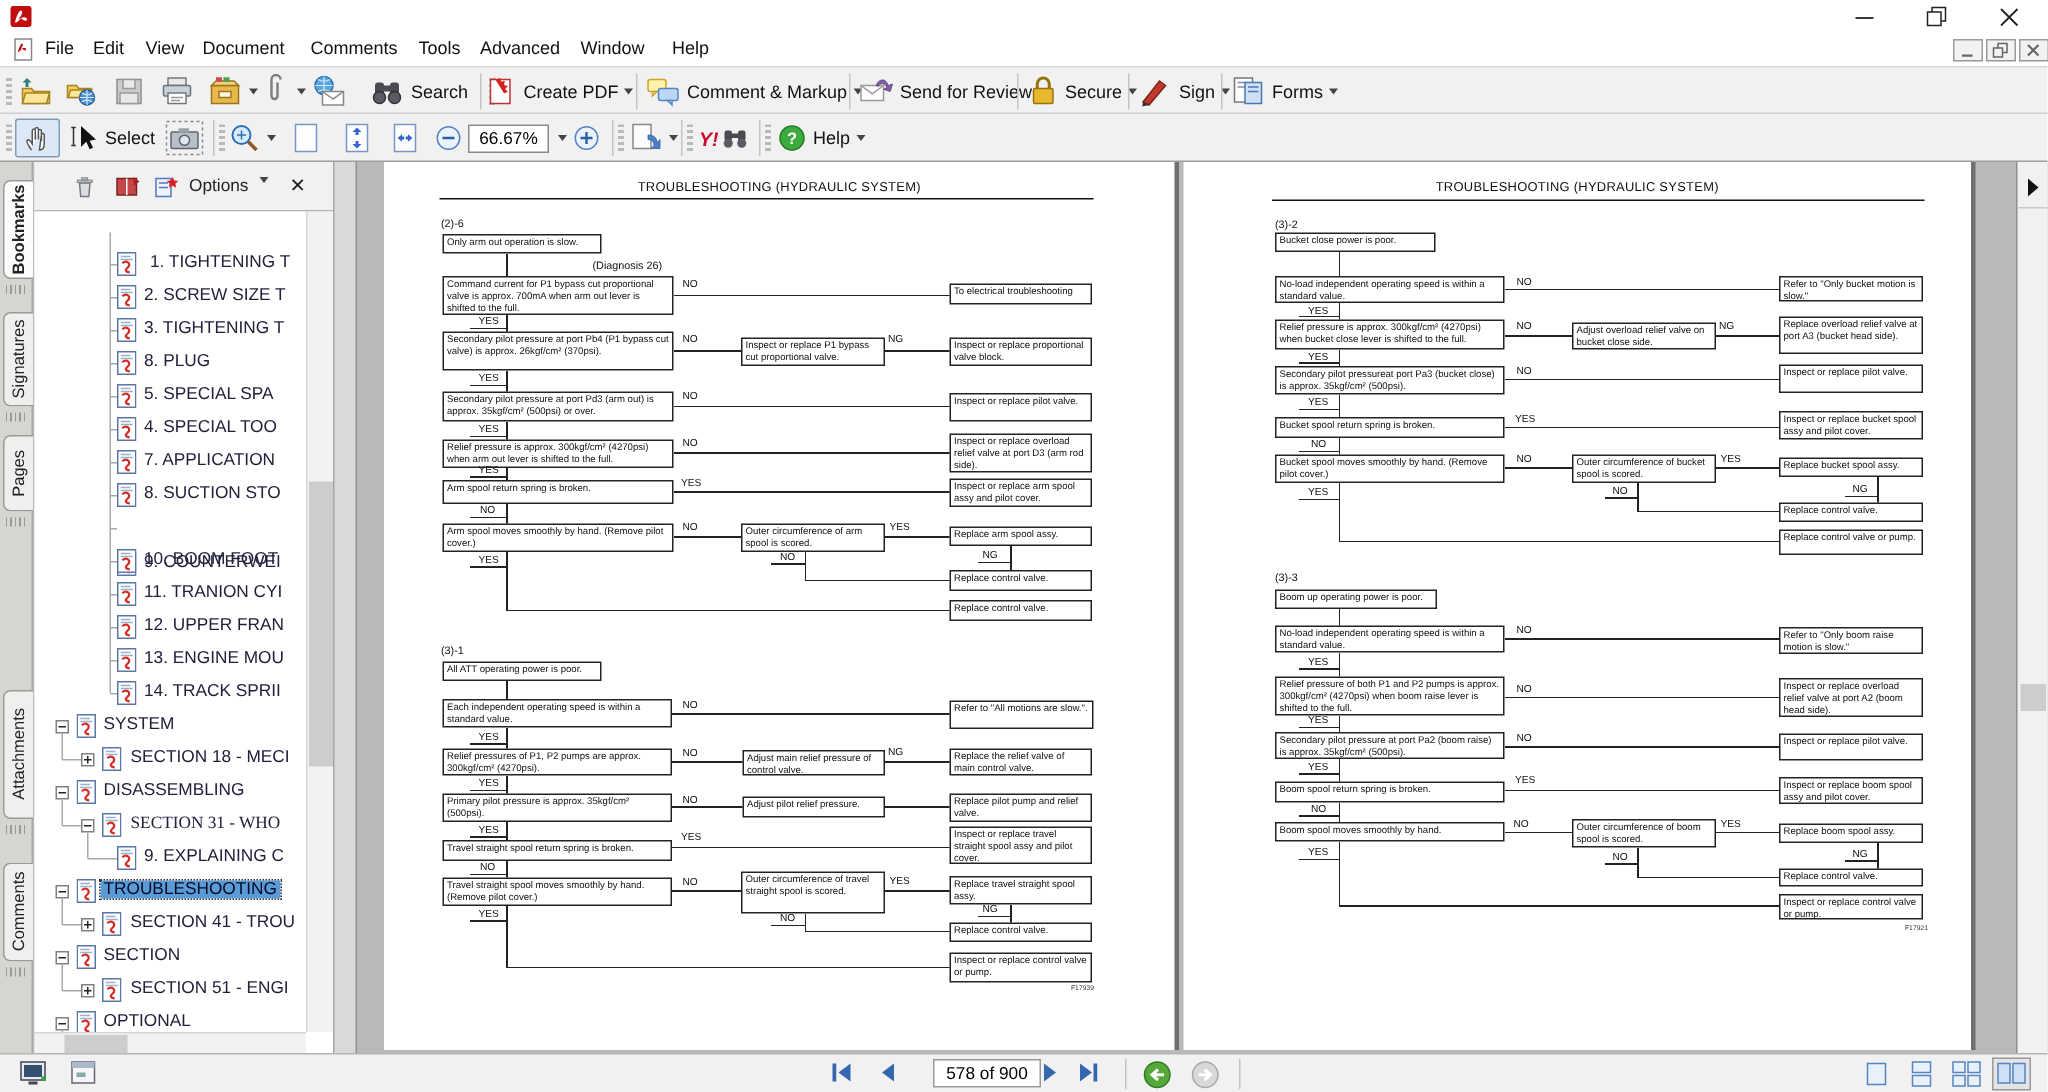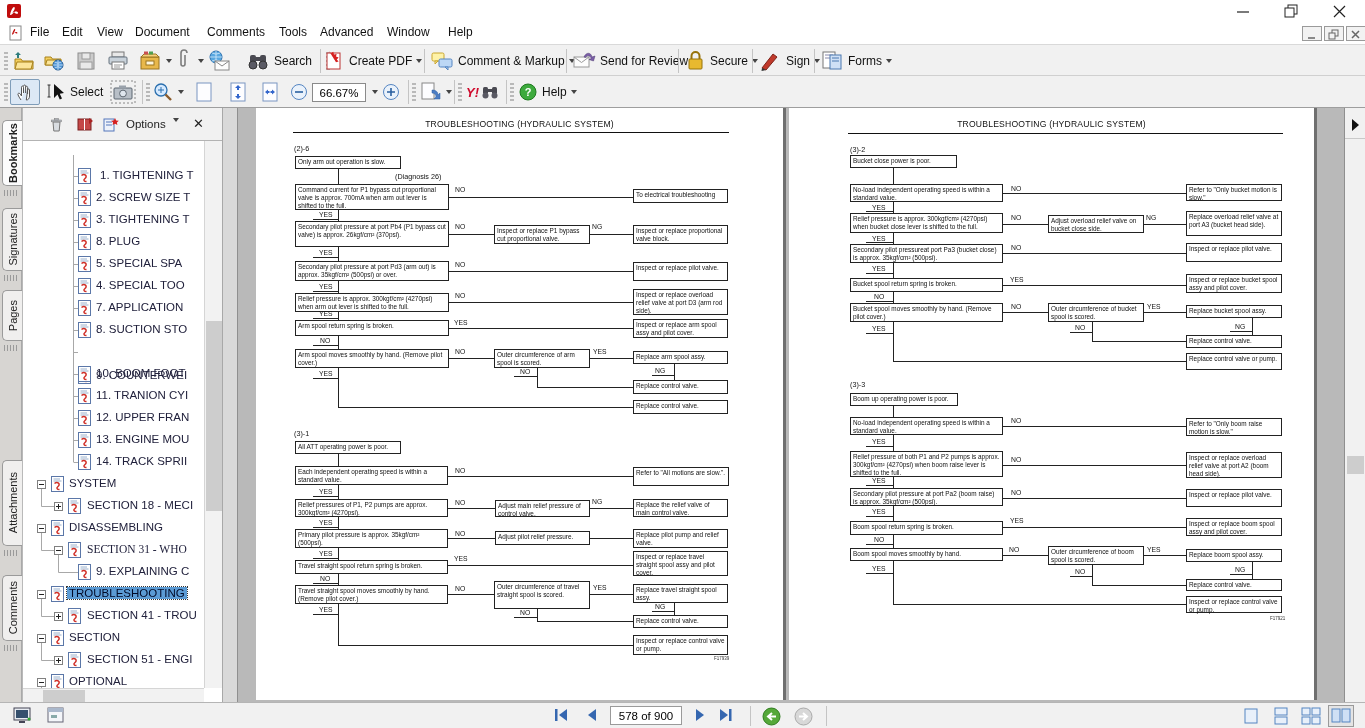--- a/index.html
+++ b/index.html
@@ -53,21 +53,21 @@
 .pg-rule{position:absolute;height:1.4px;background:#111;}
 .fc-box{position:absolute;border:1px solid #222;background:#fff;font-size:6.4px;line-height:7.9px;padding:1px 2px;color:#111;}
 .fc-lbl{position:absolute;font-size:6.8px;color:#111;white-space:nowrap;}
 .fc-lbl.sec{font-size:7.2px;}
 .fc-lbl.diag{font-size:7.2px;}
 .fc-lbl.fig{font-size:4.5px;color:#333;}
 .pagesvg{position:absolute;left:0;top:0;}
 .rightstrip{position:absolute;left:1344px;top:0;width:21px;height:594px;background:#f1f1f1;border-left:1px solid #8f8f8f;}
 .statusbar{position:absolute;left:0;top:702px;width:1365px;height:26px;background:#f1f1f1;border-top:1px solid #b5b5b5;}
 .sb-item{position:absolute;top:4px;}
-.pagefield{position:absolute;top:3px;width:72px;height:19px;border:1px solid #9a9a9a;background:#fff;font-size:11.5px;text-align:center;font-family:"Liberation Sans",sans-serif;}
+.pagefield{position:absolute;top:3px;width:72px;height:19px;border:1px solid #9a9a9a;background:#fff;font-size:11.5px;text-align:center;font-family:"Liberation Sans",sans-serif;margin-left:12px;}
 .layoutbtn{position:absolute;top:2px;width:26px;height:22px;display:flex;align-items:center;justify-content:center;}
 .layoutbtn.sel2{border:1px solid #9a9a9a;background:#e4e4e4;}
 </style>
 </head>
 <body>
 
 <div class="app">
   <div class="titlebar">
     <span class="ticon">
       <svg width="16" height="16">

